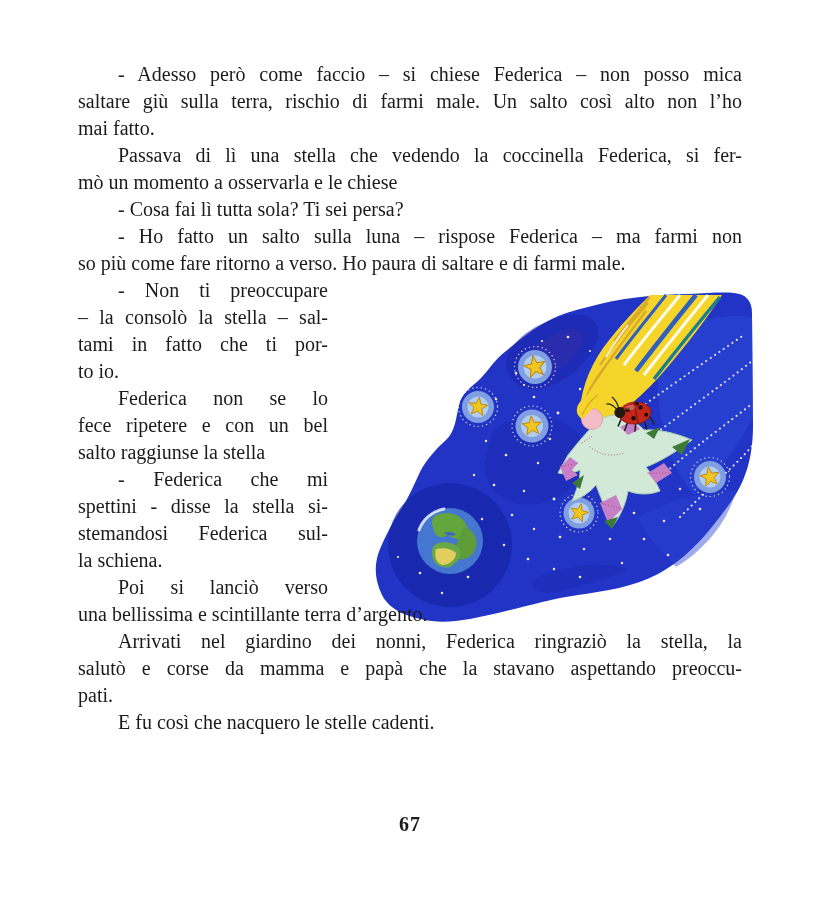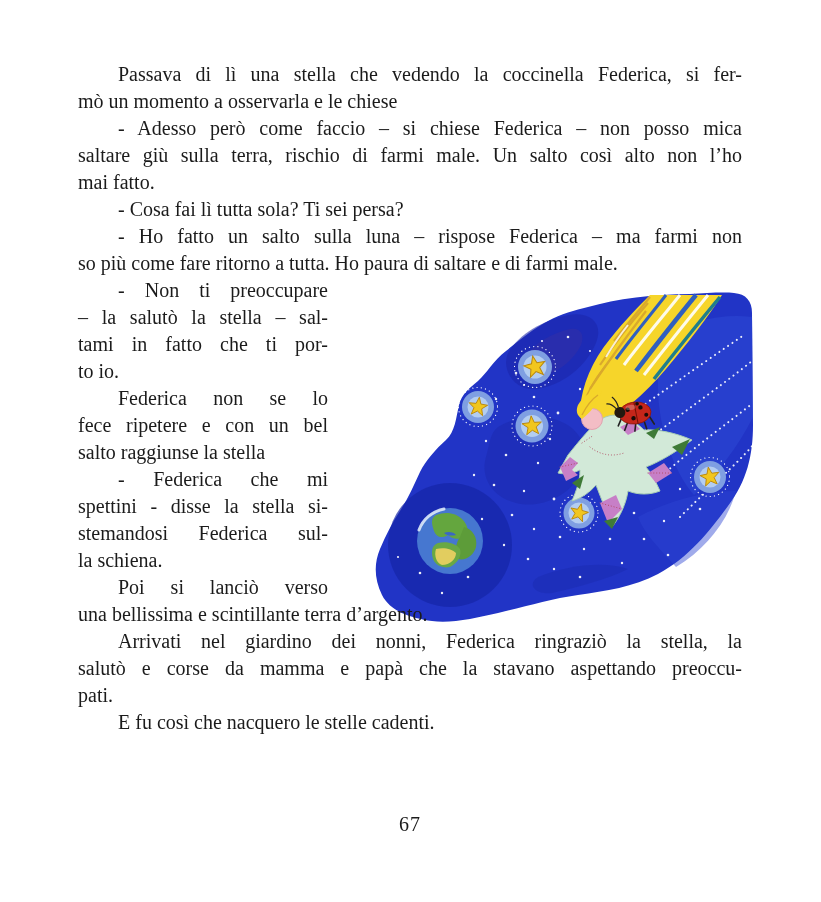--- a/index.html
+++ b/index.html
@@ -3,47 +3,47 @@
 <meta charset="utf-8">
 <style>
   html,body{margin:0;padding:0;background:#ffffff;}
   .page{position:relative;width:821px;height:902px;background:#ffffff;overflow:hidden;
         font-family:"Liberation Serif","DejaVu Serif",serif;color:#1b1b1b;}
   .text-block{position:absolute;left:78px;top:61px;width:664px;font-size:20px;line-height:27px;}
   .line{text-align:justify;text-align-last:justify;white-space:nowrap;}
   .line.first{text-indent:40px;}
   .line.last{text-align-last:left;}
   figure.illu{float:right;width:425px;height:348px;margin:0 -11px 0 0;padding:0;}
-  .page-number{margin-top:75px;text-align:center;font-size:20px;letter-spacing:1px;}
+  .page-number{margin-top:75px;text-align:center;font-size:20px;letter-spacing:1px;font-weight:bold;}
   .dotring{fill:none;stroke:#ffffff;stroke-width:1.2;stroke-dasharray:0.1 4.2;stroke-linecap:round;}
   .trail{fill:none;stroke:#ffffff;stroke-width:2;stroke-dasharray:0.1 5.2;stroke-linecap:round;opacity:.9;}
   .stitch{fill:none;stroke:#b0485f;stroke-width:1;stroke-dasharray:0.1 2.8;stroke-linecap:round;}
 </style>
 </head>
 <body>
 
 <div class="page">
   <div class="text-block">
 
     <div>
         <div>
-          <div class="line first">Passava di lì una stella che vedendo la coccinella Federica, si fer-</div>
-          <div class="line last">mò un momento a osservarla e le chiese</div>
-        </div>
-        <div>
           <div class="line first">- Adesso però come faccio – si chiese Federica – non posso mica</div>
           <div class="line">saltare giù sulla terra, rischio di farmi male. Un salto così alto non l’ho</div>
           <div class="line last">mai fatto.</div>
         </div>
         <div>
+          <div class="line first">Passava di lì una stella che vedendo la coccinella Federica, si fer-</div>
+          <div class="line last">mò un momento a osservarla e le chiese</div>
+        </div>
+        <div>
           <div class="line first last">- Cosa fai lì tutta sola? Ti sei persa?</div>
         </div>
         <div>
           <div class="line first">- Ho fatto un salto sulla luna – rispose Federica – ma farmi non</div>
-          <div class="line last">so più come fare ritorno a tutta. Ho paura di saltare e di farmi male.</div>
+          <div class="line last">so più come fare ritorno a verso. Ho paura di saltare e di farmi male.</div>
         </div>
       </div>
 
     <div>
       <figure class="illu">
         <svg viewBox="0 0 425 348" width="425" height="348" role="img" aria-label="Watercolor night sky: a shooting star with yellow comet tail carries a red ladybug above the Earth, surrounded by haloed stars">
           <defs>
             <path id="st" d="M0,-10 L2.47,-3.4 L9.51,-3.09 L3.99,1.3 L5.88,8.09 L0,4.2 L-5.88,8.09 L-3.99,1.3 L-9.51,-3.09 L-2.47,-3.4 Z"></path>
           </defs>
 
@@ -231,21 +231,21 @@
             </g>
             <circle cx="-15" cy="-2" r="5.5" fill="#23190f"></circle>
             <path d="M-18,-6 C-21,-10 -24,-12 -27,-12" stroke="#222222" stroke-width="1.2" fill="none" stroke-linecap="round"></path>
             <path d="M-16,-8 C-17,-13 -19,-16 -21,-18" stroke="#222222" stroke-width="1.2" fill="none" stroke-linecap="round"></path>
             <ellipse cx="-4" cy="-6" rx="5" ry="2.5" fill="#ffffff" opacity=".25"></ellipse>
           </g>
         </svg>
       </figure>
     <div>
           <div class="line first">- Non ti preoccupare</div>
-          <div class="line">– la salutò la stella – sal-</div>
+          <div class="line">– la consolò la stella – sal-</div>
           <div class="line">tami in fatto che ti por-</div>
           <div class="line last">to io.</div>
         </div>
         <div>
           <div class="line first">Federica non se lo</div>
           <div class="line">fece ripetere e con un bel</div>
           <div class="line last">salto raggiunse la stella</div>
         </div>
         <div>
           <div class="line first">- Federica che mi</div>

